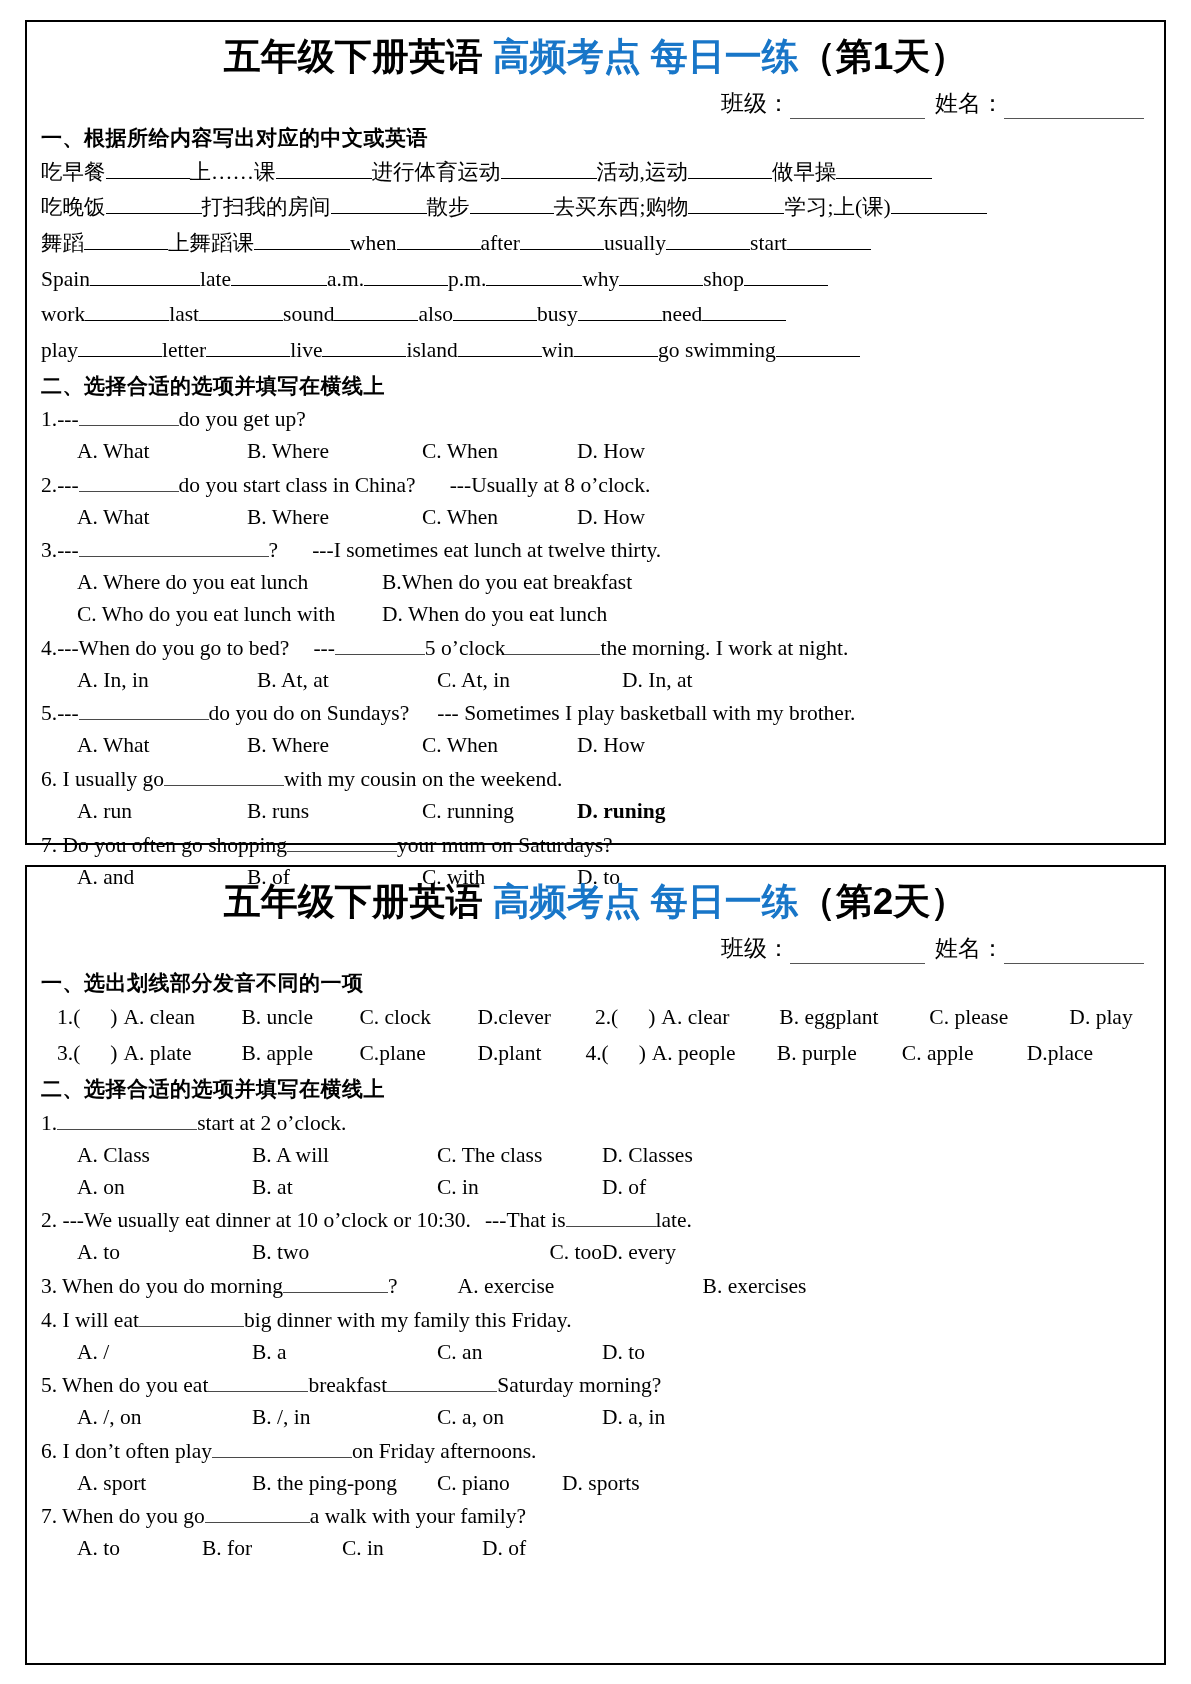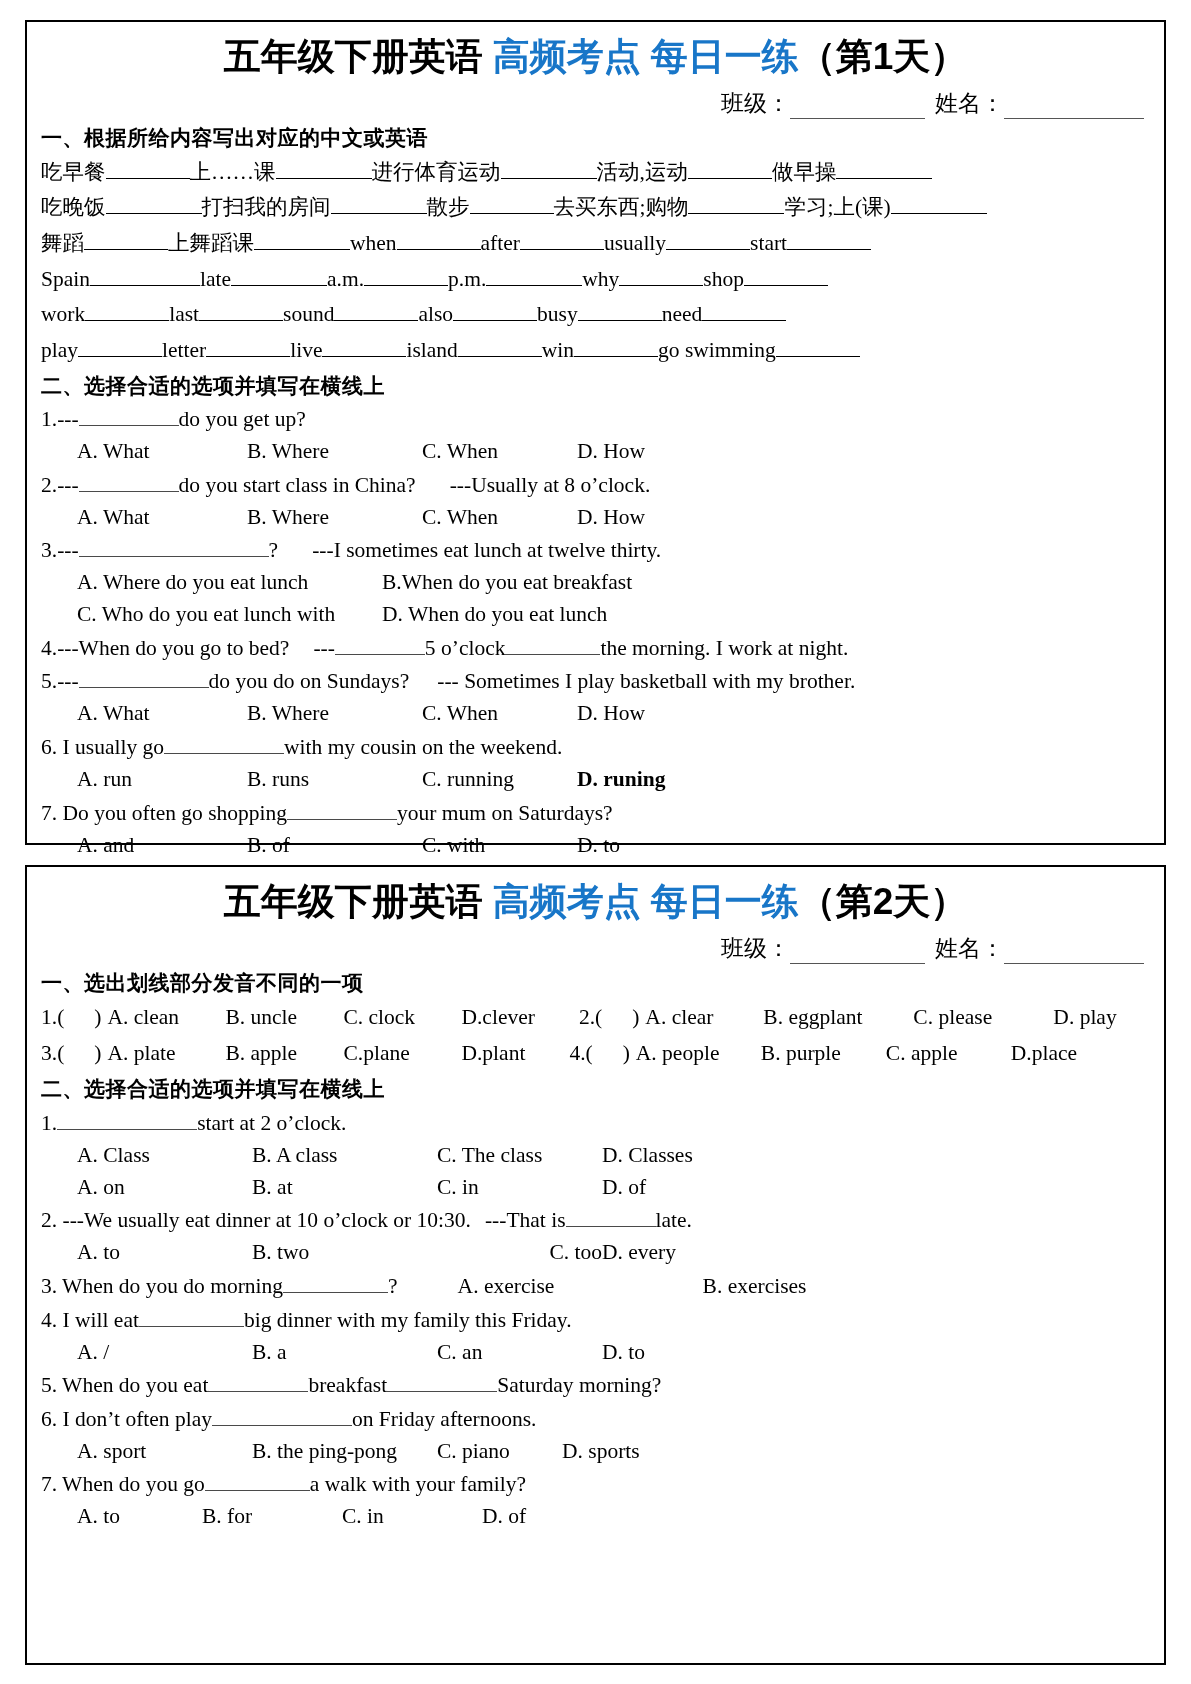--- a/index.html
+++ b/index.html
@@ -90,21 +90,21 @@
     display: flex;
   }
   .opt { display: inline-block; }
   .txt { display: inline-block; }
   .u { display: inline-block; border-bottom: 1.7px solid #000; height: 1.05em; }
   .u-gray { display: inline-block; border-bottom: 1.7px solid #4a4a4a; height: 1.05em; }
 
   .vocab-line { font-size: 21.5px; line-height: 33px; white-space: nowrap; margin: 2px 0; }
   .vocab-line .w { display:inline-block; }
 
-  .pron-line { font-size: 21.5px; line-height: 34px; white-space: nowrap; margin: 2px 0; }
+  .pron-line { font-size: 21.5px; line-height: 34px; white-space: nowrap; margin: 2px 16px; }
 </style>
 </head>
 <body>
 
 <div class="page">
   <div class="sheet sheet-1" id="sheet-0">
       <div class="title-row"><span class="seg">五年级下册英语</span><span class="sp"> </span><span class="seg blue">高频考点</span><span class="sp"> </span><span class="seg blue">每日一练</span><span class="seg">（第1天）</span></div>
       <div class="meta-row">
         <span class="lbl">班级：</span>
         <span class="blank-u" style="width: 135px; height: 1.05em;"></span>
@@ -161,20 +161,26 @@
         <span class="opt" style="width: 360px;">D. When do you eat lunch</span>
       </div>
       <div class="line">
         <span class="txt">4.---When do you go to bed?</span>
         <span style="display: inline-block; width: 24px;"></span>
         <span class="txt">---</span>
         <span class="u-gray" style="width: 90px;"></span>
         <span class="txt">5 o’clock</span>
         <span class="u-gray" style="width: 95px;"></span>
         <span class="txt">the morning. I work at night.</span>
+      </div>
+      <div class="opts">
+        <span class="opt" style="width: 180px;">A. In, in</span>
+        <span class="opt" style="width: 180px;">B. At, at</span>
+        <span class="opt" style="width: 185px;">C. At, in</span>
+        <span class="opt" style="width: 110px;">D. In, at</span>
       </div>
       <div class="line">
         <span class="txt">5.---</span>
         <span class="u-gray" style="width: 130px;"></span>
         <span class="txt">do you do on Sundays?</span>
         <span style="display: inline-block; width: 28px;"></span>
         <span class="txt">--- Sometimes I play basketball with my brother.</span>
       </div>
       <div class="opts">
         <span class="opt" style="width: 170px;">A. What</span>
@@ -219,21 +225,21 @@
       <div class="pron-line"><span>1.(</span><span style="display: inline-block; width: 30px;"></span><span>)</span><span style="display: inline-block; width: 6px;"></span><span style="display: inline-block; width: 118px;">A. clean</span><span style="display: inline-block; width: 118px;">B. uncle</span><span style="display: inline-block; width: 118px;">C. clock</span><span style="display: inline-block;">D.clever</span><span style="display: inline-block; width: 44px;"></span><span>2.(</span><span style="display: inline-block; width: 30px;"></span><span>)</span><span style="display: inline-block; width: 6px;"></span><span style="display: inline-block; width: 118px;">A. clear</span><span style="display: inline-block; width: 150px;">B. eggplant</span><span style="display: inline-block; width: 140px;">C. please</span><span style="display: inline-block;">D. play</span></div>
       <div class="pron-line"><span>3.(</span><span style="display: inline-block; width: 30px;"></span><span>)</span><span style="display: inline-block; width: 6px;"></span><span style="display: inline-block; width: 118px;">A. plate</span><span style="display: inline-block; width: 118px;">B. apple</span><span style="display: inline-block; width: 118px;">C.plane</span><span style="display: inline-block;">D.plant</span><span style="display: inline-block; width: 44px;"></span><span>4.(</span><span style="display: inline-block; width: 30px;"></span><span>)</span><span style="display: inline-block; width: 6px;"></span><span style="display: inline-block; width: 125px;">A. people</span><span style="display: inline-block; width: 125px;">B. purple</span><span style="display: inline-block; width: 125px;">C. apple</span><span style="display: inline-block;">D.place</span></div>
       <div class="sec-head">二、选择合适的选项并填写在横线上</div>
       <div class="line">
         <span class="txt">1.</span>
         <span class="u-gray" style="width: 140px;"></span>
         <span class="txt">start at 2 o’clock.</span>
       </div>
       <div class="opts">
         <span class="opt" style="width: 175px;">A. Class</span>
-        <span class="opt" style="width: 185px;">B. A class</span>
+        <span class="opt" style="width: 185px;">B. A will</span>
         <span class="opt" style="width: 165px;">C. The class</span>
         <span class="opt" style="width: 110px;">D. Classes</span>
       </div>
       <div class="opts">
         <span class="opt" style="width: 175px;">A. on</span>
         <span class="opt" style="width: 185px;">B. at</span>
         <span class="opt" style="width: 165px;">C. in</span>
         <span class="opt" style="width: 110px;">D. of</span>
       </div>
       <div class="line">
@@ -268,20 +274,26 @@
         <span class="opt" style="width: 165px;">C. an</span>
         <span class="opt" style="width: 110px;">D. to</span>
       </div>
       <div class="line">
         <span class="txt">5. When do you eat</span>
         <span class="u-gray" style="width: 100px;"></span>
         <span class="txt">breakfast</span>
         <span class="u-gray" style="width: 110px;"></span>
         <span class="txt">Saturday morning?</span>
       </div>
+      <div class="opts">
+        <span class="opt" style="width: 175px;">A. /, on</span>
+        <span class="opt" style="width: 185px;">B. /, in</span>
+        <span class="opt" style="width: 165px;">C. a, on</span>
+        <span class="opt" style="width: 110px;">D. a, in</span>
+      </div>
       <div class="line">
         <span class="txt">6. I don’t often play</span>
         <span class="u-gray" style="width: 140px;"></span>
         <span class="txt">on Friday afternoons.</span>
       </div>
       <div class="opts">
         <span class="opt" style="width: 175px;">A. sport</span>
         <span class="opt" style="width: 185px;">B. the ping-pong</span>
         <span class="opt" style="width: 125px;">C. piano</span>
         <span class="opt" style="width: 110px;">D. sports</span>

